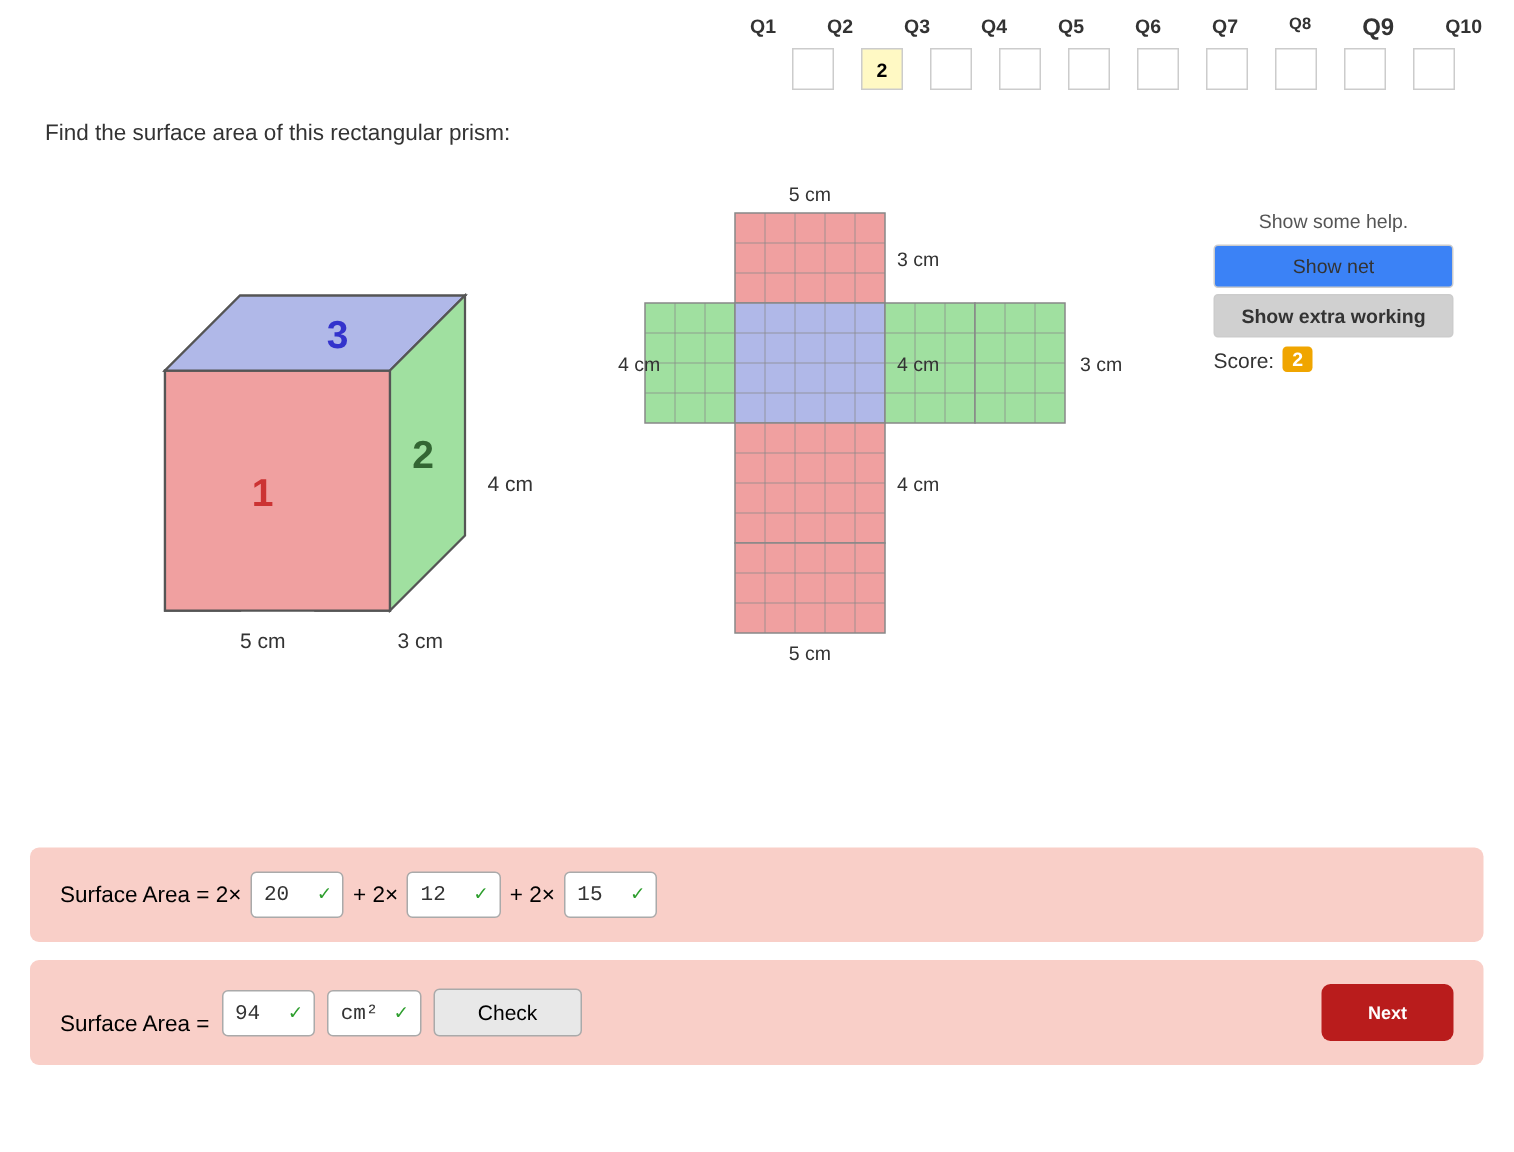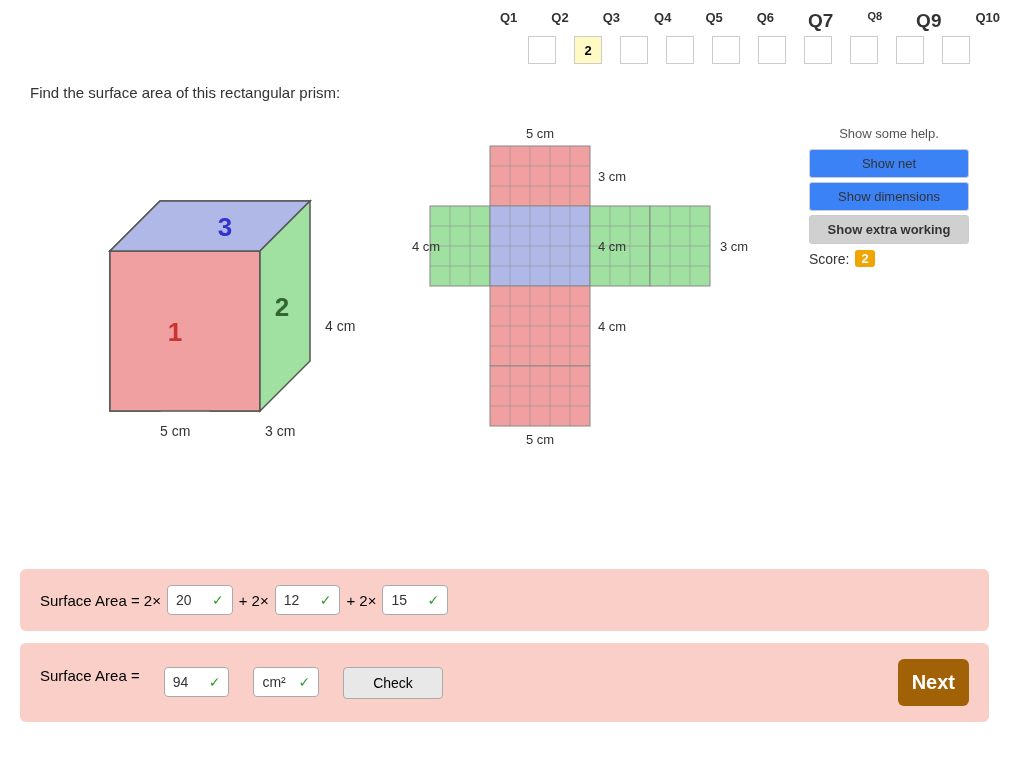--- a/index.html
+++ b/index.html
@@ -19,54 +19,54 @@
     .main-content { display: flex; padding: 10px 30px; position: relative; }
 
     
     .prism-area { width: 380px; flex-shrink: 0; position: relative; height: 380px; margin-top: 20px; }
 
     
     .net-area { flex: 1; position: relative; margin-top: 10px; }
 
     
     .help-panel { position: absolute; right: 10px; top: 10px; width: 160px; }
-    .help-title { font-size: 13px; color: #555; text-align: center; margin-bottom: 8px; }
+    .help-title { font-size: 13px; color: #555; text-align: center; margin-bottom: 8px; margin-top: 18px; }
     .help-btn { display: block; width: 100%; padding: 6px 10px; margin-bottom: 4px; background: #3b82f6; border: 1px solid #ccc; border-radius: 3px; font-size: 13px; text-align: center; cursor: pointer; color: #333; }
     .help-btn.active { background: #d0d0d0; font-weight: bold; }
     .score-line { font-size: 14px; color: #333; text-align: left; margin-top: 6px; display: flex; align-items: center; gap: 6px; }
     .score-badge { background: #f0a500; color: #fff; font-weight: bold; font-size: 13px; border-radius: 3px; padding: 1px 6px; }
 
     
     svg { overflow: visible; }
 
     
     .bottom-panels { padding: 0 20px; margin-top: 48px; }
     .formula-panel { background: #f9cfc8; border-radius: 6px; padding: 16px 20px; margin-bottom: 12px; display: flex; align-items: center; gap: 6px; font-size: 15px; }
     .formula-panel2 { background: #f9cfc8; border-radius: 6px; padding: 16px 20px; display: flex; align-items: center; gap: 8px; font-size: 15px; }
-    .input-box { border: 1px solid #aaa; border-radius: 4px; padding: 6px 8px; font-size: 14px; background: #fff; display: inline-flex; align-items: center; gap: 6px; }
+    .input-box { border: 1px solid #aaa; border-radius: 4px; padding: 6px 8px; font-size: 14px; background: #fff; display: inline-flex; align-items: center; gap: 6px; font-family: Liberation Mono, monospace; }
     .input-val { font-weight: normal; color: #333; min-width: 30px; }
     .check-mark { color: #2d9e2d; font-size: 14px; }
     .check-btn { background: #e8e8e8; border: 1px solid #aaa; border-radius: 4px; padding: 7px 29px; font-size: 14px; cursor: pointer; }
-    .next-btn { background: #a16207; color: #fff; border: none; border-radius: 6px; padding: 12px 14px; font-size: 20px; font-weight: bold; cursor: pointer; margin-left: auto; }
-    .formula-panel2-inner { display: flex; align-items: flex-start; gap: 24px; flex: 1; }
+    .next-btn { background: #b91c1c; color: #fff; border: none; border-radius: 6px; padding: 12px 31px; font-size: 12px; font-weight: bold; cursor: pointer; margin-left: auto; }
+    .formula-panel2-inner { display: flex; align-items: flex-end; gap: 8px; flex: 1; }
   </style>
 </head>
 <body>
 
 <div class="top-nav">
   <div style="display:flex; gap:34px; margin-left:480px;">
     <span style="font-size:13px;font-weight:bold;color:#333;">Q1</span>
     <span style="font-size:13px;font-weight:bold;color:#333;">Q2</span>
     <span style="font-size:13px;font-weight:bold;color:#333;">Q3</span>
     <span style="font-size:13px;font-weight:bold;color:#333;">Q4</span>
     <span style="font-size:13px;font-weight:bold;color:#333;">Q5</span>
     <span style="font-size:13px;font-weight:bold;color:#333;">Q6</span>
-    <span style="font-size:19px;font-weight:bold;color:#333;">Q7</span>
+    <span style="font-size:13px;font-weight:bold;color:#333;">Q7</span>
     <span style="font-size:11px;font-weight:bold;color:#333;">Q8</span>
-    <span style="font-size:19px;font-weight:bold;color:#333;">Q9</span>
+    <span style="font-size:16px;font-weight:bold;color:#333;">Q9</span>
     <span style="font-size:13px;font-weight:bold;color:#333;">Q10</span>
   </div>
 </div>
 <div style="display:flex; gap:18px; margin-left:508px; padding:4px 20px 0 20px;">
   <div class="q-box"></div>
   <div class="q-box active" style="background:#fff9c4;border-color:#ccc;">2</div>
   <div class="q-box"></div>
   <div class="q-box"></div>
   <div class="q-box"></div>
   <div class="q-box"></div>
@@ -174,21 +174,20 @@
       <text x="188" y="135" font-size="13" fill="#333">4 cm</text>
       <text x="188" y="215" font-size="13" fill="#333">4 cm</text>
       <text x="130" y="328" font-size="13" fill="#333" text-anchor="middle">5 cm</text>
       <text x="2" y="135" font-size="13" fill="#333">4 cm</text>
     </svg>
 
     
     <div class="help-panel">
       <div class="help-title">Show some help.</div>
       <button class="help-btn">Show net</button>
-      <button class="help-btn">Show dimensions</button>
       <button class="help-btn active">Show extra working</button>
       <div class="score-line">
         <span>Score:</span>
         <span class="score-badge">2</span>
       </div>
     </div>
   </div>
 </div>
 
 <div class="bottom-panels">

